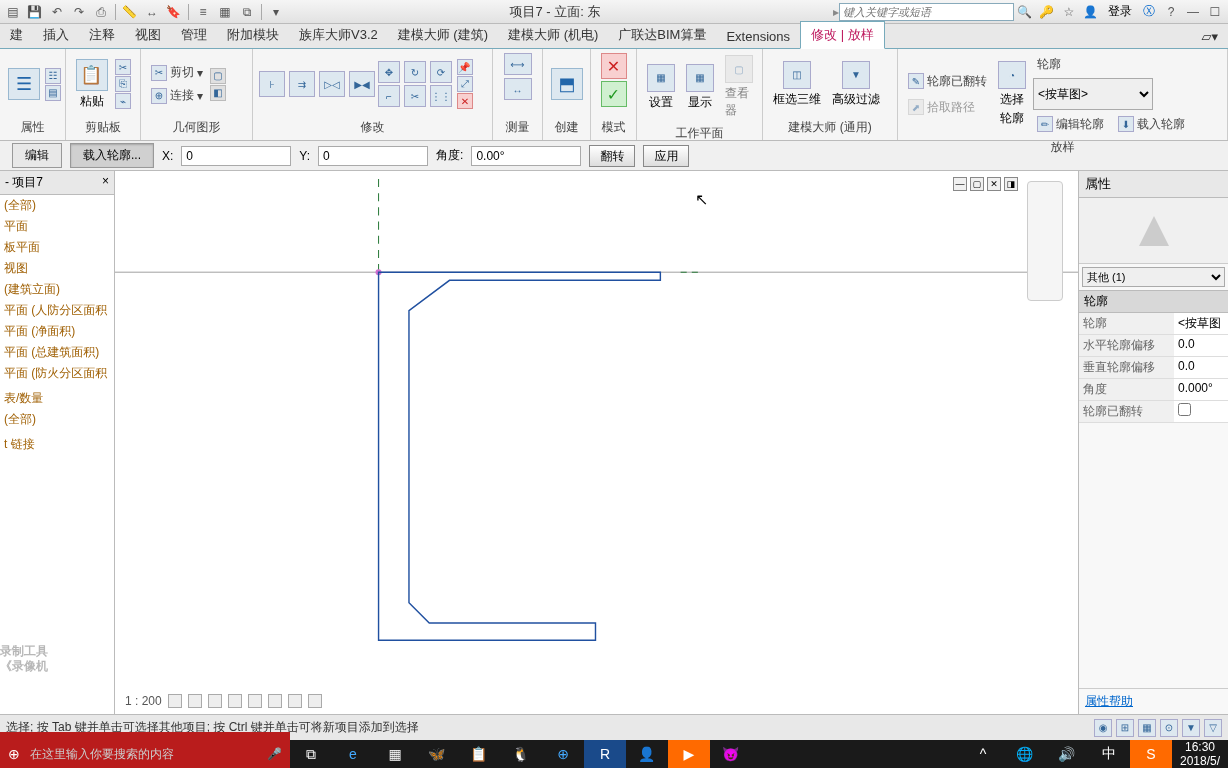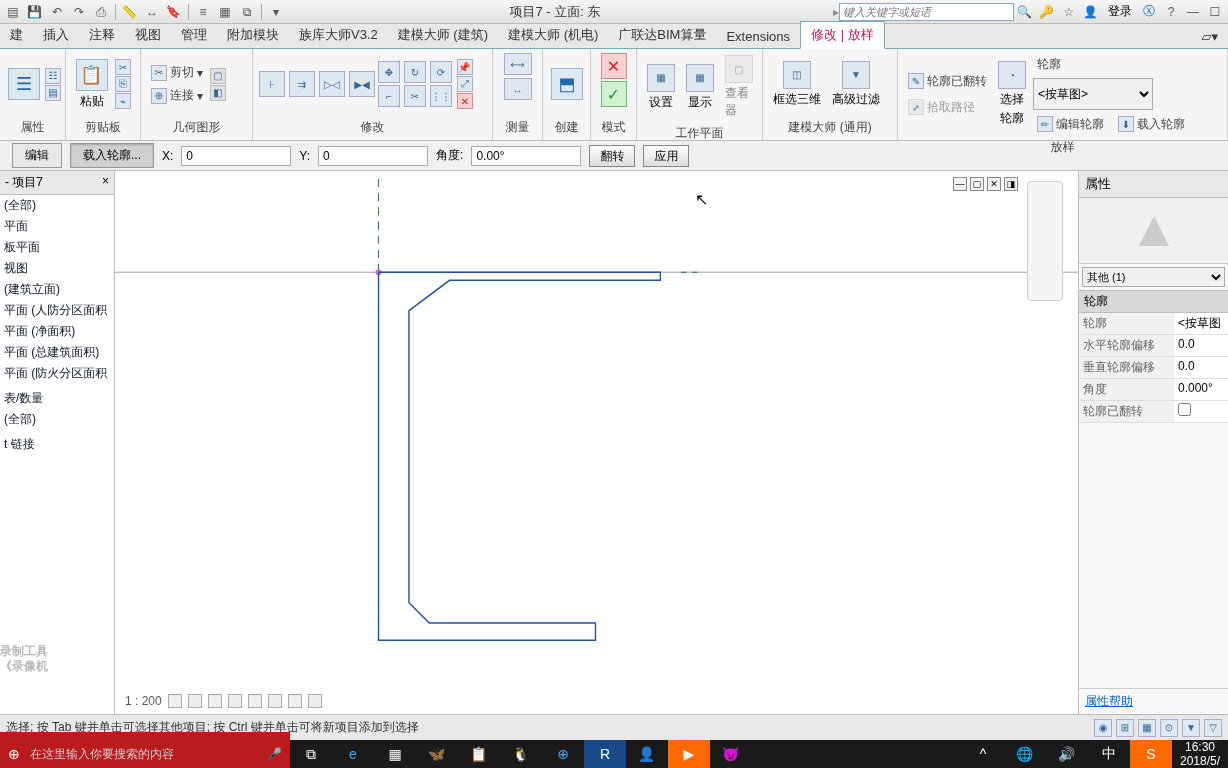--- a/index.html
+++ b/index.html
@@ -28,21 +28,21 @@
 .icon-grid .ic{width:22px;height:22px}
 .options-bar{height:30px;background:#f0f0f0;border-bottom:1px solid #bbb;display:flex;align-items:center;gap:8px;padding:0 12px}
 .opt-tab{padding:3px 12px;border:1px solid #999;background:#e8e8e8;font-size:12px}
 .opt-tab.sel{background:#d0d0d0;box-shadow:inset 0 1px 2px rgba(0,0,0,.2)}
 .opt-input{border:1px solid #aaa;background:#fff;padding:2px 4px;width:110px;height:20px}
 .opt-btn{border:1px solid #888;background:linear-gradient(#fff,#ddd);padding:2px 10px;height:22px}
 .workspace{position:absolute;top:171px;bottom:54px;left:0;right:0;display:flex}
 .browser{width:115px;background:#fff;border-right:1px solid #bbb;display:flex;flex-direction:column}
 .browser-hdr{background:#e8e8e8;border-bottom:1px solid #bbb;padding:3px 5px;display:flex;justify-content:space-between;font-size:12px}
 .browser-hdr .x{cursor:pointer}
-.tree-item{padding:2px 0 2px 4px;font-size:12px;color:#0f172a;white-space:nowrap;overflow:hidden}
+.tree-item{padding:2px 0 2px 4px;font-size:12px;color:#a16207;white-space:nowrap;overflow:hidden}
 .canvas-area{flex:1;background:#fff;position:relative;overflow:hidden}
 .canvas-svg{position:absolute;top:0;left:0;width:100%;height:100%}
 .nav-cube{position:absolute;top:10px;right:15px;width:36px;height:120px;background:#f5f5f5;border:1px solid #ccc;border-radius:4px}
 .view-controls{position:absolute;top:6px;right:60px;display:flex;gap:3px}
 .vc{width:14px;height:14px;border:1px solid #888;background:#f0f0f0;font-size:9px;display:flex;align-items:center;justify-content:center}
 .view-bar{position:absolute;bottom:6px;left:10px;display:flex;align-items:center;gap:6px;font-size:11px;color:#555}
 .vb-ic{width:14px;height:14px;border:1px solid #aaa;background:#eee}
 .props{width:150px;background:#f8f8f8;border-left:1px solid #bbb;display:flex;flex-direction:column}
 .props-hdr{background:#e8e8e8;border-bottom:1px solid #bbb;padding:4px 6px;font-size:13px}
 .props-img{height:66px;background:#f0f0f0;display:flex;align-items:center;justify-content:center;border-bottom:1px solid #ccc}

